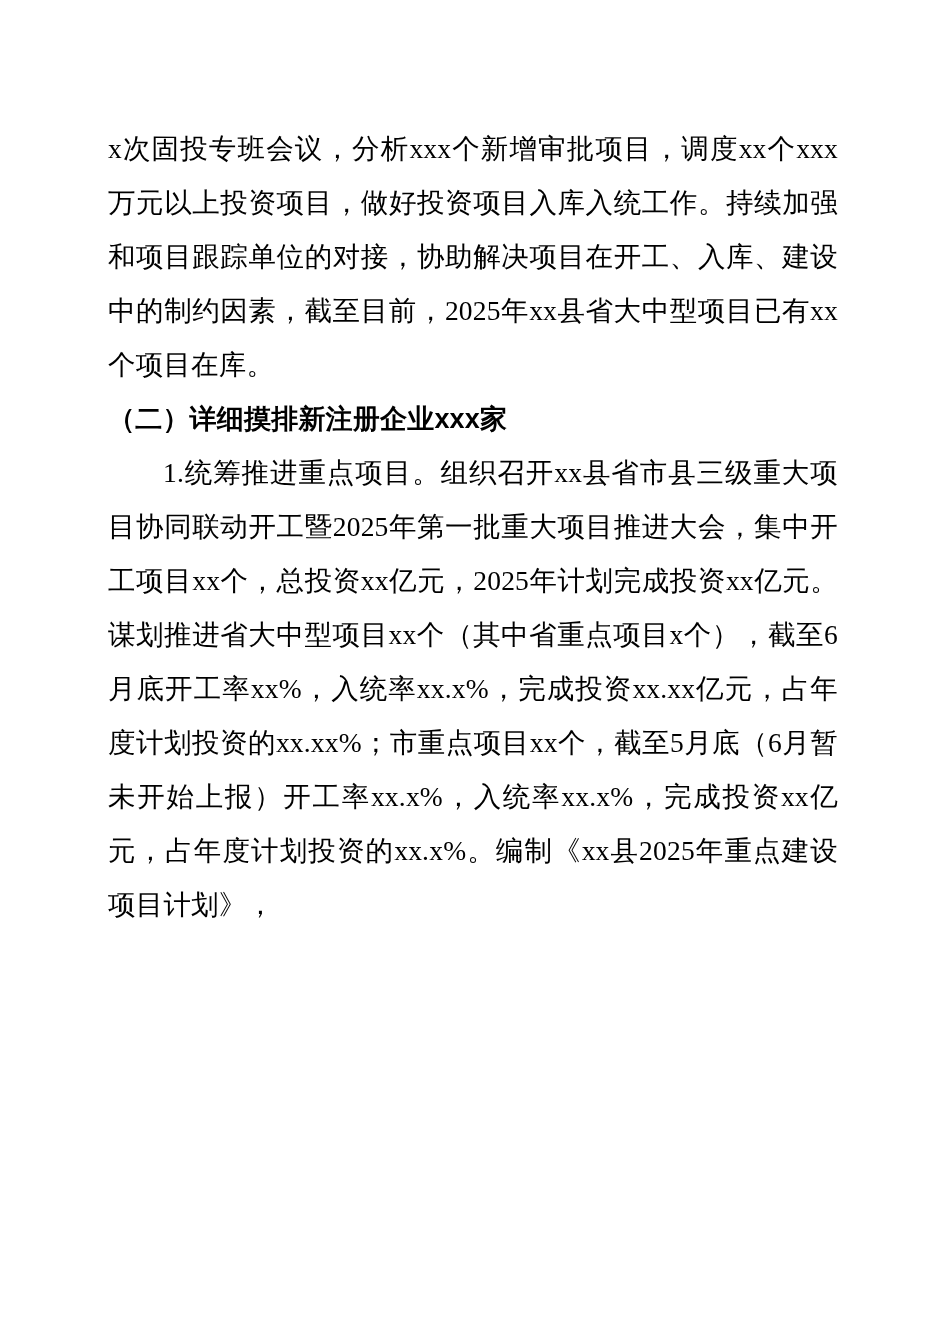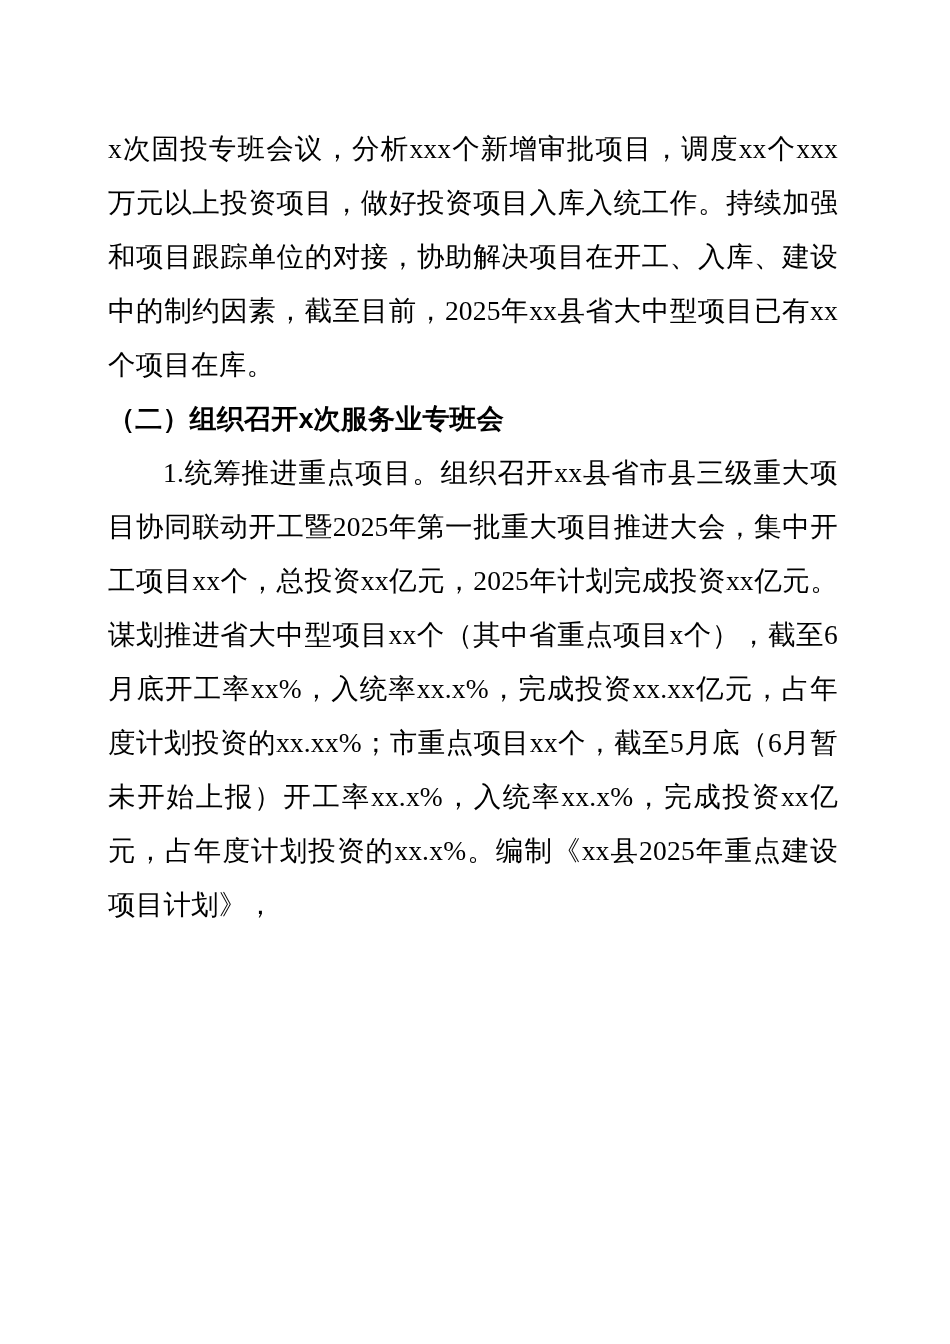--- a/index.html
+++ b/index.html
@@ -42,16 +42,16 @@
     font-weight: bold;
     font-size: 27px;
   }
 </style>
 </head>
 <body>
 
 <div class="page">
   <div class="doc-body">
     <p class="para">x次固投专班会议，分析xxx个新增审批项目，调度xx个xxx万元以上投资项目，做好投资项目入库入统工作。持续加强和项目跟踪单位的对接，协助解决项目在开工、入库、建设中的制约因素，截至目前，2025年xx县省大中型项目已有xx个项目在库。</p>
-    <p class="para heading">（二）组织召开x次服务业专班会</p>
+    <p class="para heading">（二）详细摸排新注册企业xxx家</p>
     <p class="para indent">1.统筹推进重点项目。组织召开xx县省市县三级重大项目协同联动开工暨2025年第一批重大项目推进大会，集中开工项目xx个，总投资xx亿元，2025年计划完成投资xx亿元。谋划推进省大中型项目xx个（其中省重点项目x个），截至6月底开工率xx%，入统率xx.x%，完成投资xx.xx亿元，占年度计划投资的xx.xx%；市重点项目xx个，截至5月底（6月暂未开始上报）开工率xx.x%，入统率xx.x%，完成投资xx亿元，占年度计划投资的xx.x%。编制《xx县2025年重点建设项目计划》，</p>
   </div>
 </div>
 
 </body></html>

